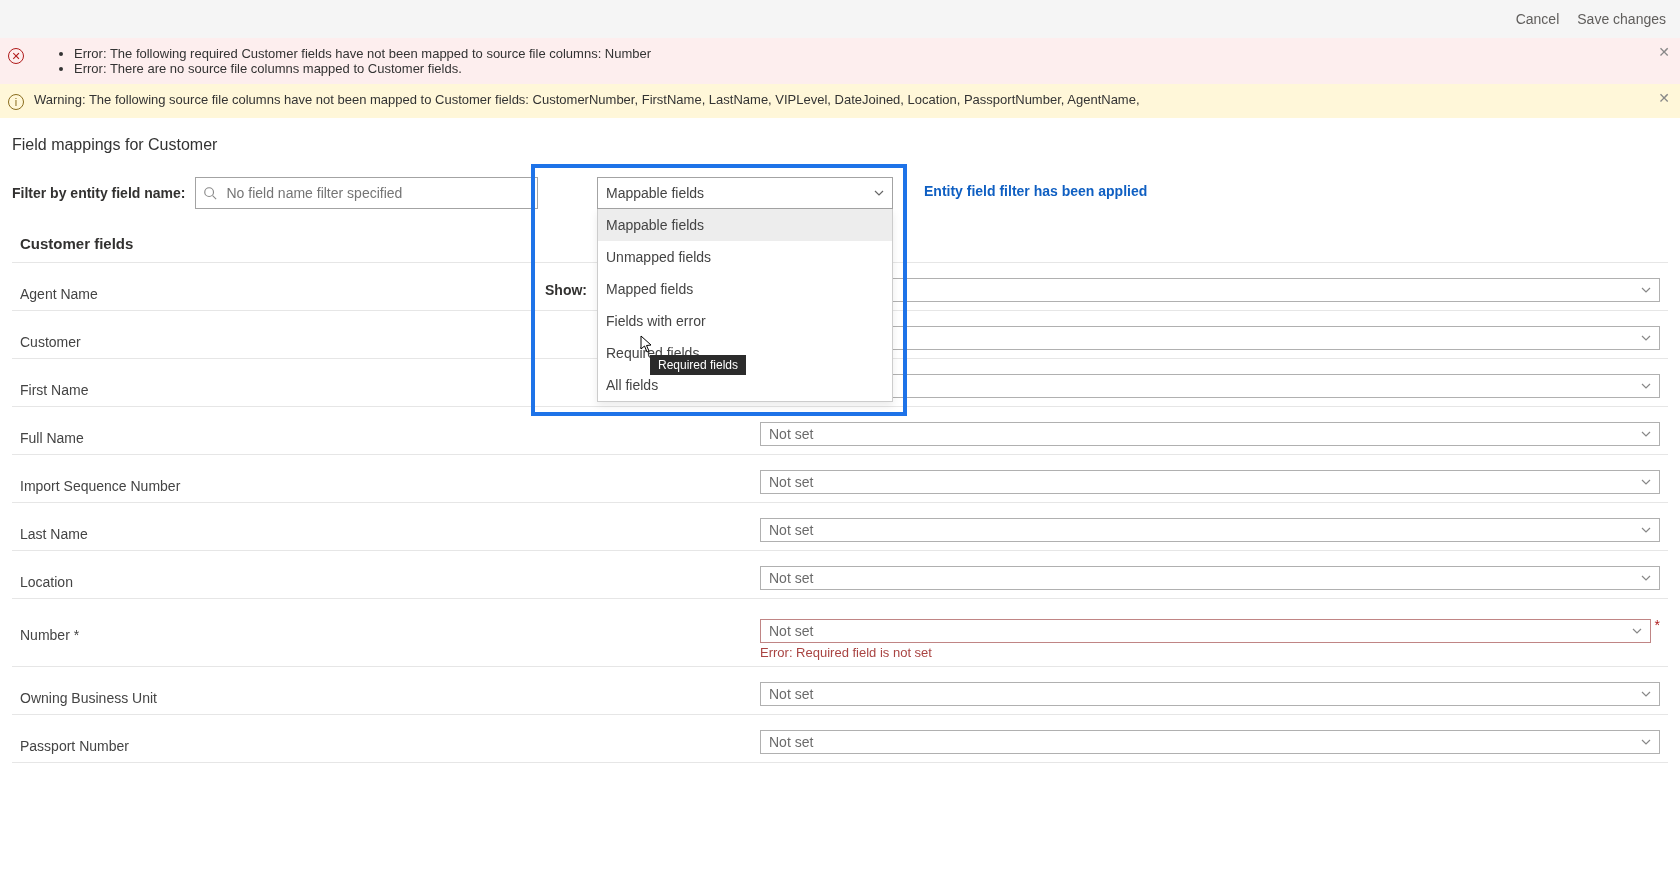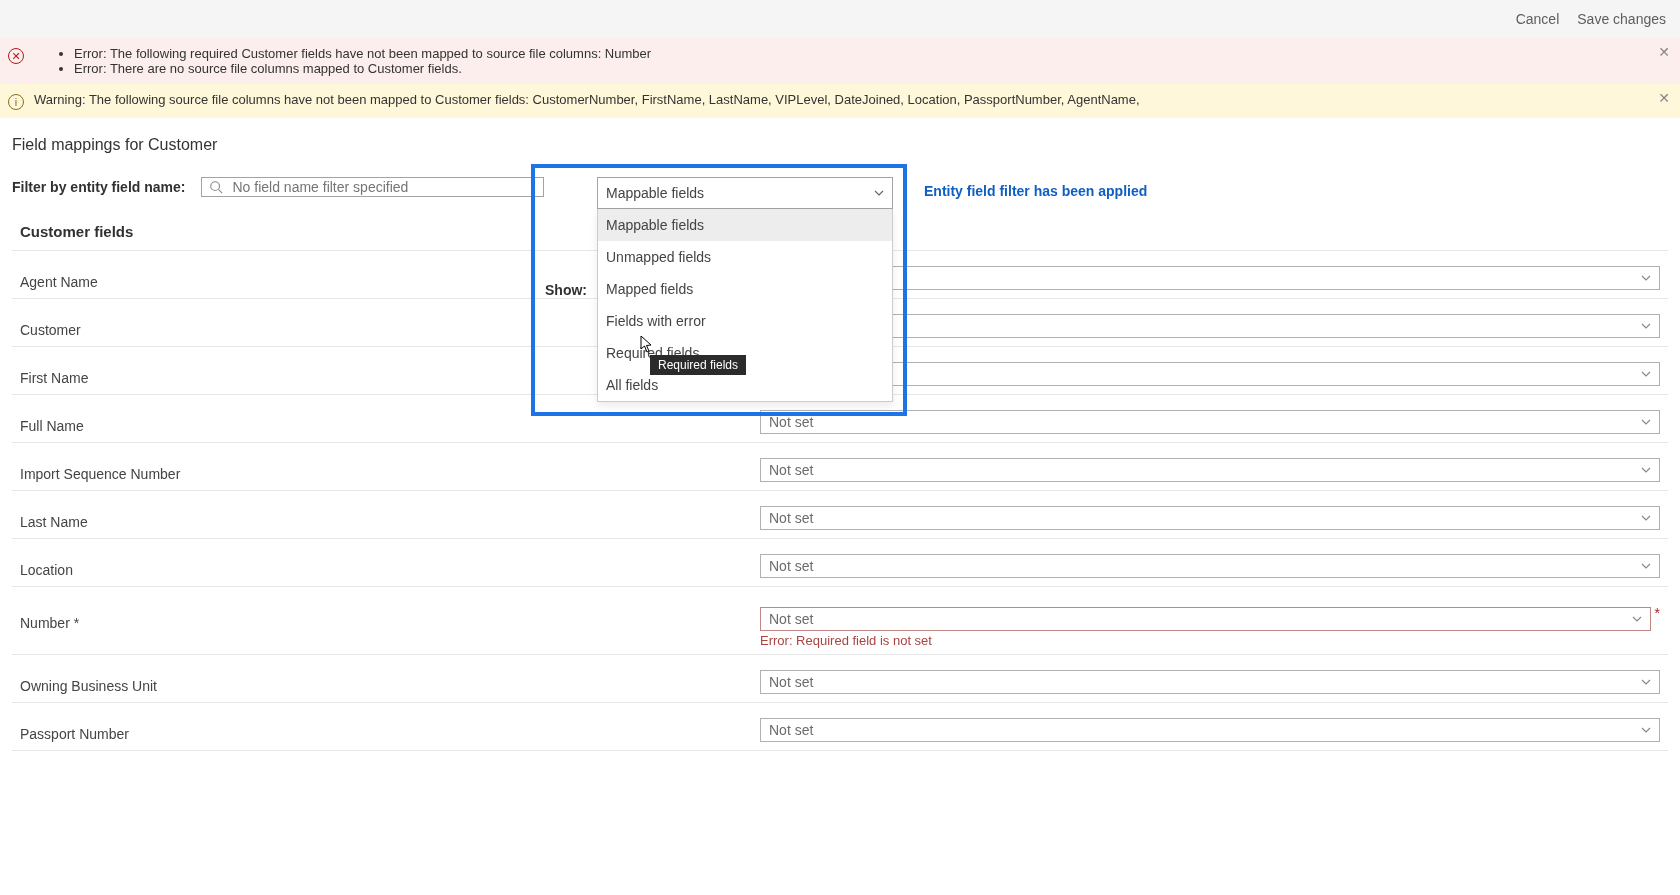--- a/index.html
+++ b/index.html
@@ -54,33 +54,33 @@
     top: 6px;
     cursor: pointer;
     color: #888;
     font-size: 14px;
   }
   .content { padding: 18px 12px 0 12px; }
   .page-title { font-size: 16px; font-weight: 400; color: #333; margin-bottom: 22px; }
   .filter-row {
     display: flex;
     align-items: center;
-    gap: 16px;
+    gap: 10px;
     margin-bottom: 26px;
     position: relative;
     margin-top: 23px;
   }
   .filter-label { font-weight: 600; font-size: 14px; }
   .search-box {
     position: relative;
     width: 343px;
   }
   .search-box input {
     width: 100%;
-    height: 20px;
+    height: 32px;
     border: 1px solid #a3a3a3;
     padding: 0 8px 0 30px;
     font-size: 14px;
     color: #555;
   }
   .search-box .search-icon {
     position: absolute;
     left: 8px; top: 50%; transform: translateY(-50%);
     width: 14px; height: 14px;
     color: #888;

